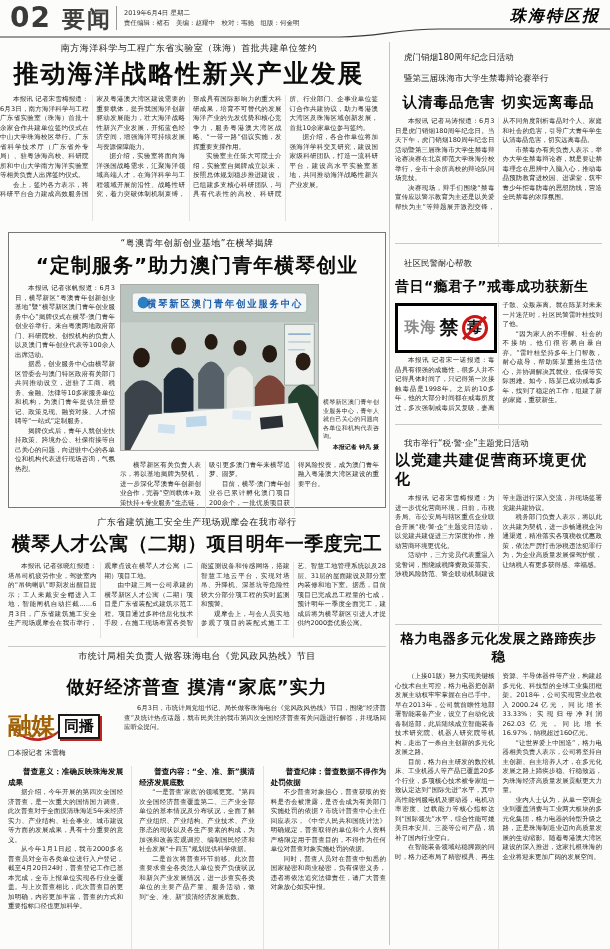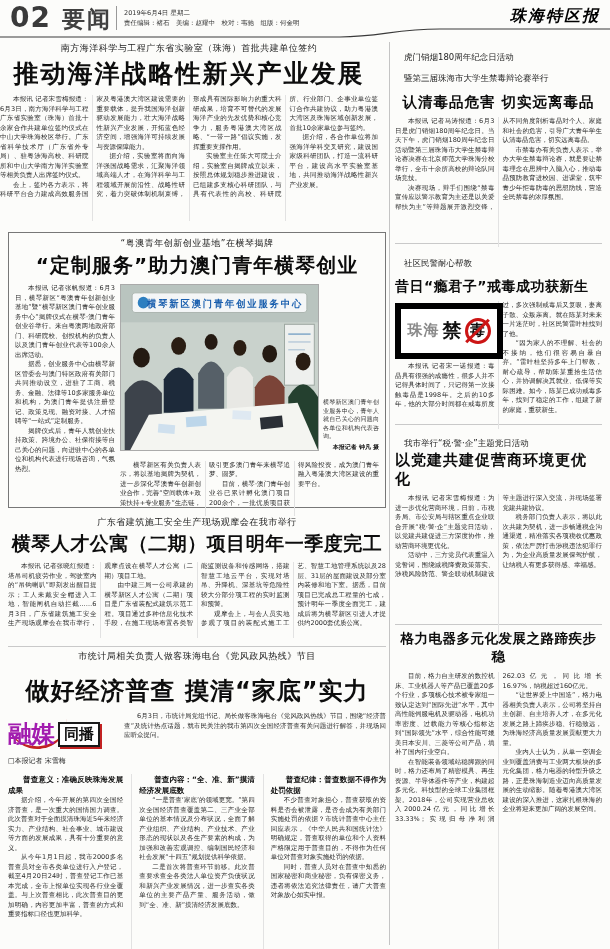--- a/index.html
+++ b/index.html
@@ -38,46 +38,46 @@
   .photo-row{display:flex;gap:4px;height:170px;}
   .photo-wrap{flex:1;border:1px solid #aaa;overflow:hidden;}
   .caption-col{width:56px;flex:0 0 56px;display:flex;flex-direction:column;justify-content:flex-end;}
   .caption-txt{font-size:6px;line-height:8.5px;text-align:justify;color:#333;font-family:"DejaVu Serif",serif;}
   .caption-credit{font-size:6px;font-weight:bold;text-align:right;color:#111;margin-top:2px;line-height:8px;}
   .box-bottom{height:56px;overflow:hidden;}
   .a-apart{position:absolute;left:8px;top:516px;width:378px;height:128px;}
   .a-apart .headline{font-size:19px;letter-spacing:0.5px;margin:1px 0 5px 0;}
   .a-apart .body-txt{height:76px;overflow:hidden;}
   .a-census{position:absolute;left:8px;top:650px;width:378px;height:295px;}
-  .a-census .headline{font-size:24px;letter-spacing:1px;margin:12px 0 5px 0;}
+  .a-census .headline{font-size:18px;letter-spacing:1px;margin:12px 0 5px 0;}
   .census-top{display:flex;gap:8px;margin-bottom:4px;}
   .census-logo-wrap{width:108px;flex:0 0 108px;}
   .census-intro{flex:1;height:58px;overflow:hidden;}
   .census-cols{display:flex;gap:8px;height:190px;overflow:hidden;}
   .census-col{flex:1;border-left:1px solid #e2e2e2;padding-left:7px;}
   .census-col:first-child{border-left:none;padding-left:0;}
   .subhead{font-size:7.5px;font-weight:bold;color:#0d0d0d;margin:0 0 2px 0;line-height:11px;text-indent:1em;}
   .byline{font-size:7px;color:#222;margin-top:6px;}
   
   .rm-logo{position:relative;display:flex;align-items:center;gap:4px;padding-top:6px;}
-  .rm-a{font-size:24px;font-weight:900;color:#a21caf;letter-spacing:-1px;position:relative;z-index:1;}
+  .rm-a{font-size:24px;font-weight:900;color:#a16207;letter-spacing:-1px;position:relative;z-index:1;}
   .rm-swoosh{position:absolute;left:2px;top:4px;width:58px;height:30px;border-bottom:3px solid #c22222;
              border-radius:50% 50% 50% 50% / 20% 20% 80% 80%;transform:rotate(-6deg);z-index:0;}
   .rm-b{border:2px solid #1a1a1a;box-shadow:2px 2px 0 #c22222;padding:1px 4px;font-weight:700;
         font-size:15px;color:#111;background:#fff;z-index:1;}
   
   .b-art{position:absolute;left:395px;width:207px;}
   .b-drug{top:42px;height:198px;}
   .b-drug .headline{font-size:14.5px;letter-spacing:1px;margin:3px 0 5px 0;text-align:center;}
   .b-drug .body-txt{height:130px;overflow:hidden;}
   .b-jindu{top:248px;height:172px;}
   .b-jindu .headline{font-size:14px;letter-spacing:0.5px;text-align:left;margin:2px 0 5px 0;}
   .b-jindu .body-txt{height:128px;overflow:hidden;}
   .jindu-logo{float:left;width:96px;height:44px;margin:2px 6px 3px 0;display:flex;align-items:center;
-              justify-content:center;gap:3px;border:6px solid #000000;background:#fff;}
+              justify-content:center;gap:3px;border:3px solid #000000;background:#fff;}
   .jd-zh{font-size:15px;font-weight:900;color:#8a8a8a;letter-spacing:1px;}
   .jd-jin{font-size:19px;font-weight:900;color:#111;}
   .nodrug{position:relative;width:26px;height:26px;display:inline-flex;align-items:center;justify-content:center;}
   .nodrug .jd-du{font-size:15px;font-weight:900;color:#111;z-index:0;}
   .nodrug::before{content:"";position:absolute;inset:0;border:3px solid #cc1515;border-radius:50%;}
   .nodrug::after{content:"";position:absolute;left:11.5px;top:-3px;width:3px;height:32px;background:#cc1515;
                  transform:rotate(45deg);}
   .b-tax{top:428px;height:192px;}
   .b-tax .kicker-left{margin-bottom:2px;}
   .b-tax .headline{font-size:15px;letter-spacing:1px;text-align:left;margin:0 0 5px 0;}
@@ -256,20 +256,21 @@
     <div class="body-txt cols2">
       <p>本报讯 记者宋雪梅报道：为进一步优化营商环境，日前，市税务局、市公安局与辖区重点企业联合开展“税·警·企”主题党日活动，以党建共建促进三方深度协作，推动营商环境更优化。</p>
       <p>活动中，三方党员代表重温入党誓词，围绕减税降费政策落实、涉税风险防范、警企联动机制建设等主题进行深入交流，并现场签署党建共建协议。</p>
       <p>税务部门负责人表示，将以此次共建为契机，进一步畅通税企沟通渠道，精准落实各项税收优惠政策，依法严厉打击涉税违法犯罪行为，为企业高质量发展保驾护航，让纳税人有更多获得感、幸福感。</p>
     </div>
   </div>
 
   <div class="b-art b-gree">
     <h3 class="headline">格力电器多元化发展之路蹄疾步稳</h3>
     <div class="body-txt cols2">
+      <p>（上接01版）努力实现关键核心技术自主可控，格力电器把创新发展主动权牢牢掌握在自己手中。早在2013年，公司就前瞻性地部署智能装备产业，设立了自动化设备制造部，此后陆续成立智能装备技术研究院、机器人研究院等机构，走出了一条自主创新的多元化发展之路。</p>
       <p>目前，格力自主研发的数控机床、工业机器人等产品已覆盖20多个行业，多项核心技术被专家组一致认定达到“国际先进”水平，其中高性能伺服电机及驱动器，电机功率密度、过载能力等核心指标达到“国际领先”水平，综合性能可媲美日本安川、三菱等公司产品，填补了国内行业空白。</p>
       <p>在智能装备领域站稳脚跟的同时，格力还布局了精密模具、再生资源、半导体器件等产业，构建起多元化、科技型的全球工业集团框架。2018年，公司实现营业总收入2000.24亿元，同比增长33.33%；实现归母净利润262.03亿元，同比增长16.97%，纳税超过160亿元。</p>
       <p>“让世界爱上中国造”，格力电器相关负责人表示，公司将坚持自主创新、自主培养人才，在多元化发展之路上蹄疾步稳、行稳致远，为珠海经济高质量发展贡献更大力量。</p>
       <p>业内人士认为，从单一空调企业到覆盖消费与工业两大板块的多元化集团，格力电器的转型升级之路，正是珠海制造业迈向高质量发展的生动缩影。随着粤港澳大湾区建设的深入推进，这家扎根珠海的企业将迎来更加广阔的发展空间。</p>
     </div>
   </div>
 
 </div>
 
 </body></html>

